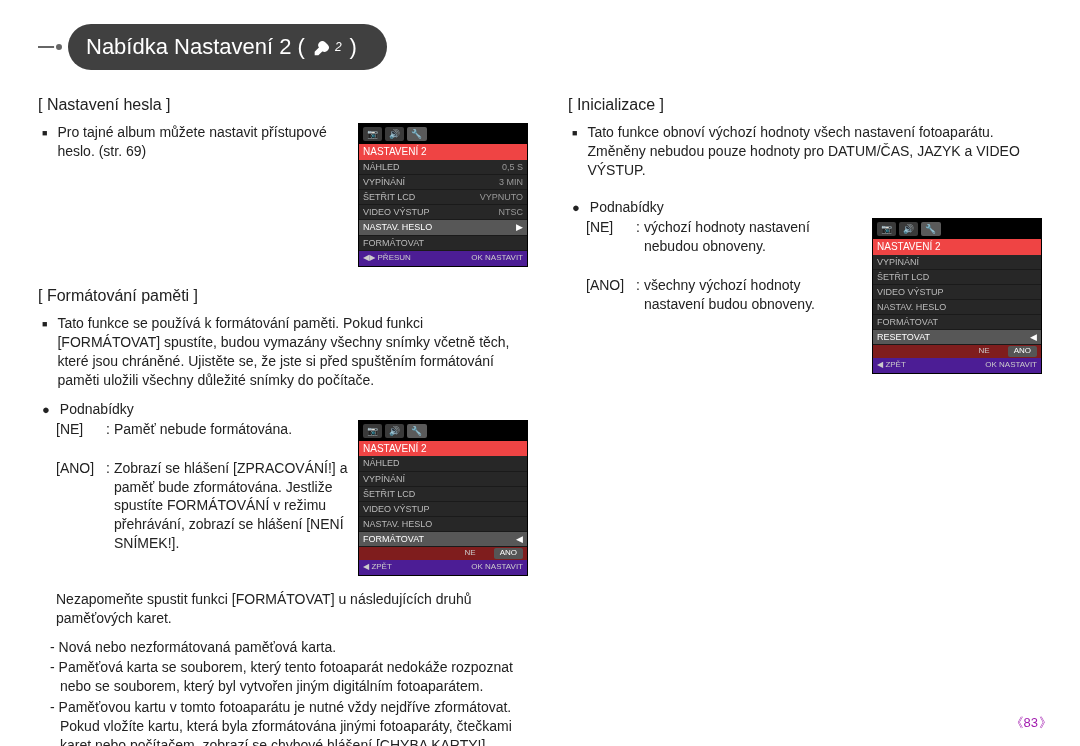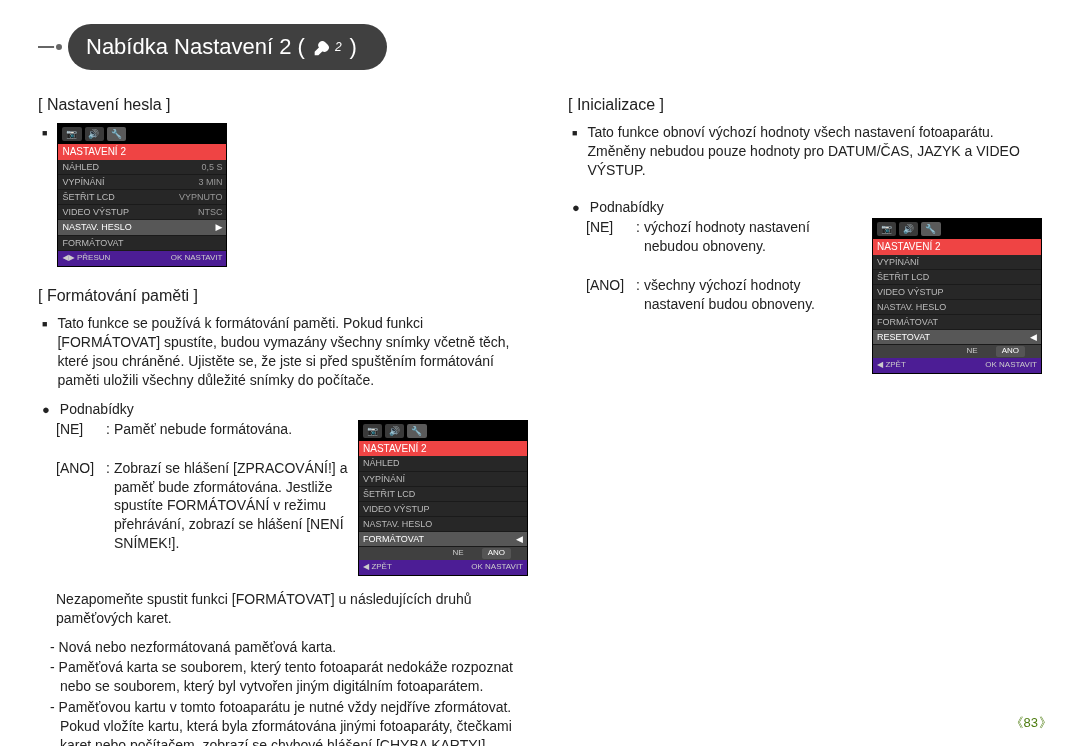--- a/index.html
+++ b/index.html
@@ -31,30 +31,30 @@
   .lcd { width: 170px; background: #1a1a1a; color: #eee; font-size: 9px; border: 1px solid #000; flex-shrink: 0; }
   .lcd-top { display: flex; gap: 3px; padding: 3px 4px; background: #000; }
   .lcd-top span { background: #3a3a3a; color: #fff; font-size: 9px; padding: 1px 4px; border-radius: 2px; }
   .lcd-top .tab-sel { background: #5a5a5a; }
   .lcd-title { background: #ef4444; padding: 1px 4px; color: #fff; font-size: 10px; }
   .lcd-row { display: flex; justify-content: space-between; padding: 1px 4px; background: #272727; color: #bbb; border-bottom: 1px solid #1a1a1a; font-size: 9px; align-items: center; }
   .lcd-row.hl { background: #575757; color: #fff; }
   .lcd-row .val { color: #999; }
   .lcd-row.hl .val { color: #fff; }
   .lcd-foot { display: flex; justify-content: space-between; background: #4c1d95; padding: 2px 4px; font-size: 8px; color: #ccc; }
-  .lcd-opt { display: flex; justify-content: flex-end; gap: 18px; background: #404040; padding: 1px 16px; font-size: 8px; color: #ccc; }
+  .lcd-opt { display: flex; justify-content: flex-end; gap: 18px; background: #7f1d1d; padding: 1px 4px; font-size: 8px; color: #ccc; }
   .lcd-opt .sel { background: #555; color: #fff; padding: 0 6px; border-radius: 2px; }
 
   .indent { margin-left: 18px; }
   .mb10 { margin-bottom: 10px; }
   .mb18 { margin-bottom: 18px; }
 
   .def-table { display: grid; grid-template-columns: 50px 8px 1fr; font-size: 14px; row-gap: 20px; }
 
-  .page-num { position: absolute; right: 28px; bottom: 14px; font-size: 13px; color: #4d7c0f; }
+  .page-num { position: absolute; right: 28px; bottom: 14px; font-size: 13px; color: #a21caf; }
   .page-num::before { content: "《"; }
   .page-num::after { content: "》"; margin-left: 1px; }
 
   ul.dash { list-style: none; margin-left: 12px; }
   ul.dash li { text-indent: -10px; padding-left: 10px; margin-bottom: 2px; }
 </style>
 </head>
 <body>
 
 <div class="page">
@@ -74,20 +74,21 @@
     </div>
   </div>
 
   <div class="cols">
 
     <div class="col-left">
       <div class="section-title">[ Nastavení hesla ]</div>
 
       <div class="row mb18">
         <span class="bullet-sq">■</span>
+        <div class="text-block para">Pro tajné album můžete nastavit přístupové heslo. (str. 69)</div>
 
         <div class="lcd">
           <div class="lcd-top">
               <span>📷</span>
               <span>🔊</span>
               <span class="tab-sel">🔧</span>
             </div>
           <div class="lcd-title">NASTAVENÍ 2</div>
           <div class="lcd-row">
               <span>NÁHLED</span>

